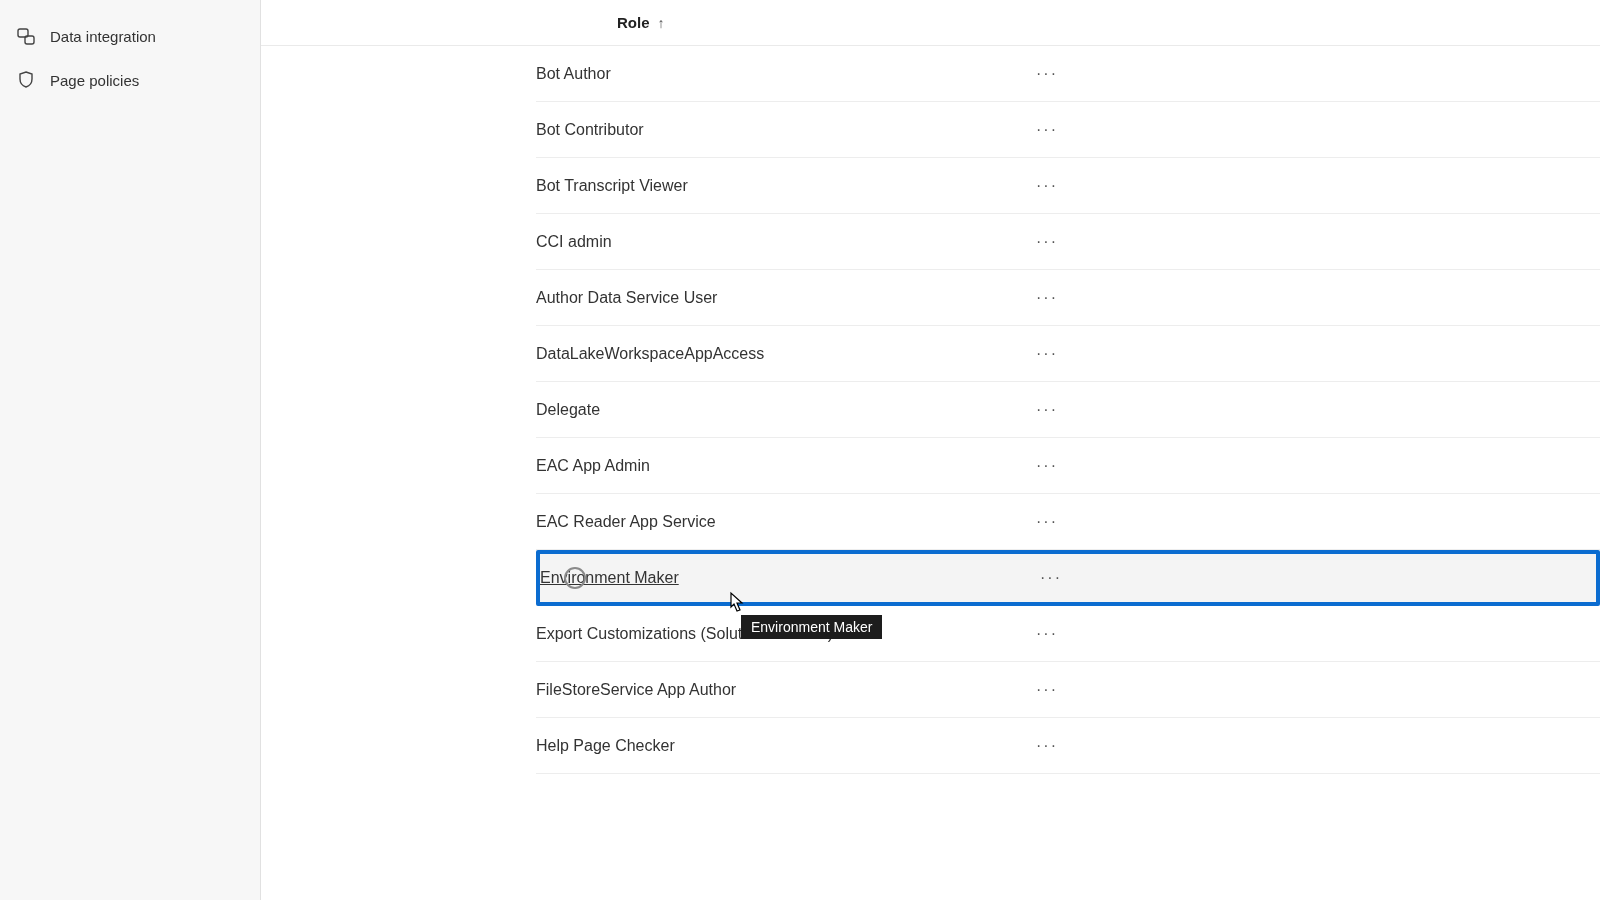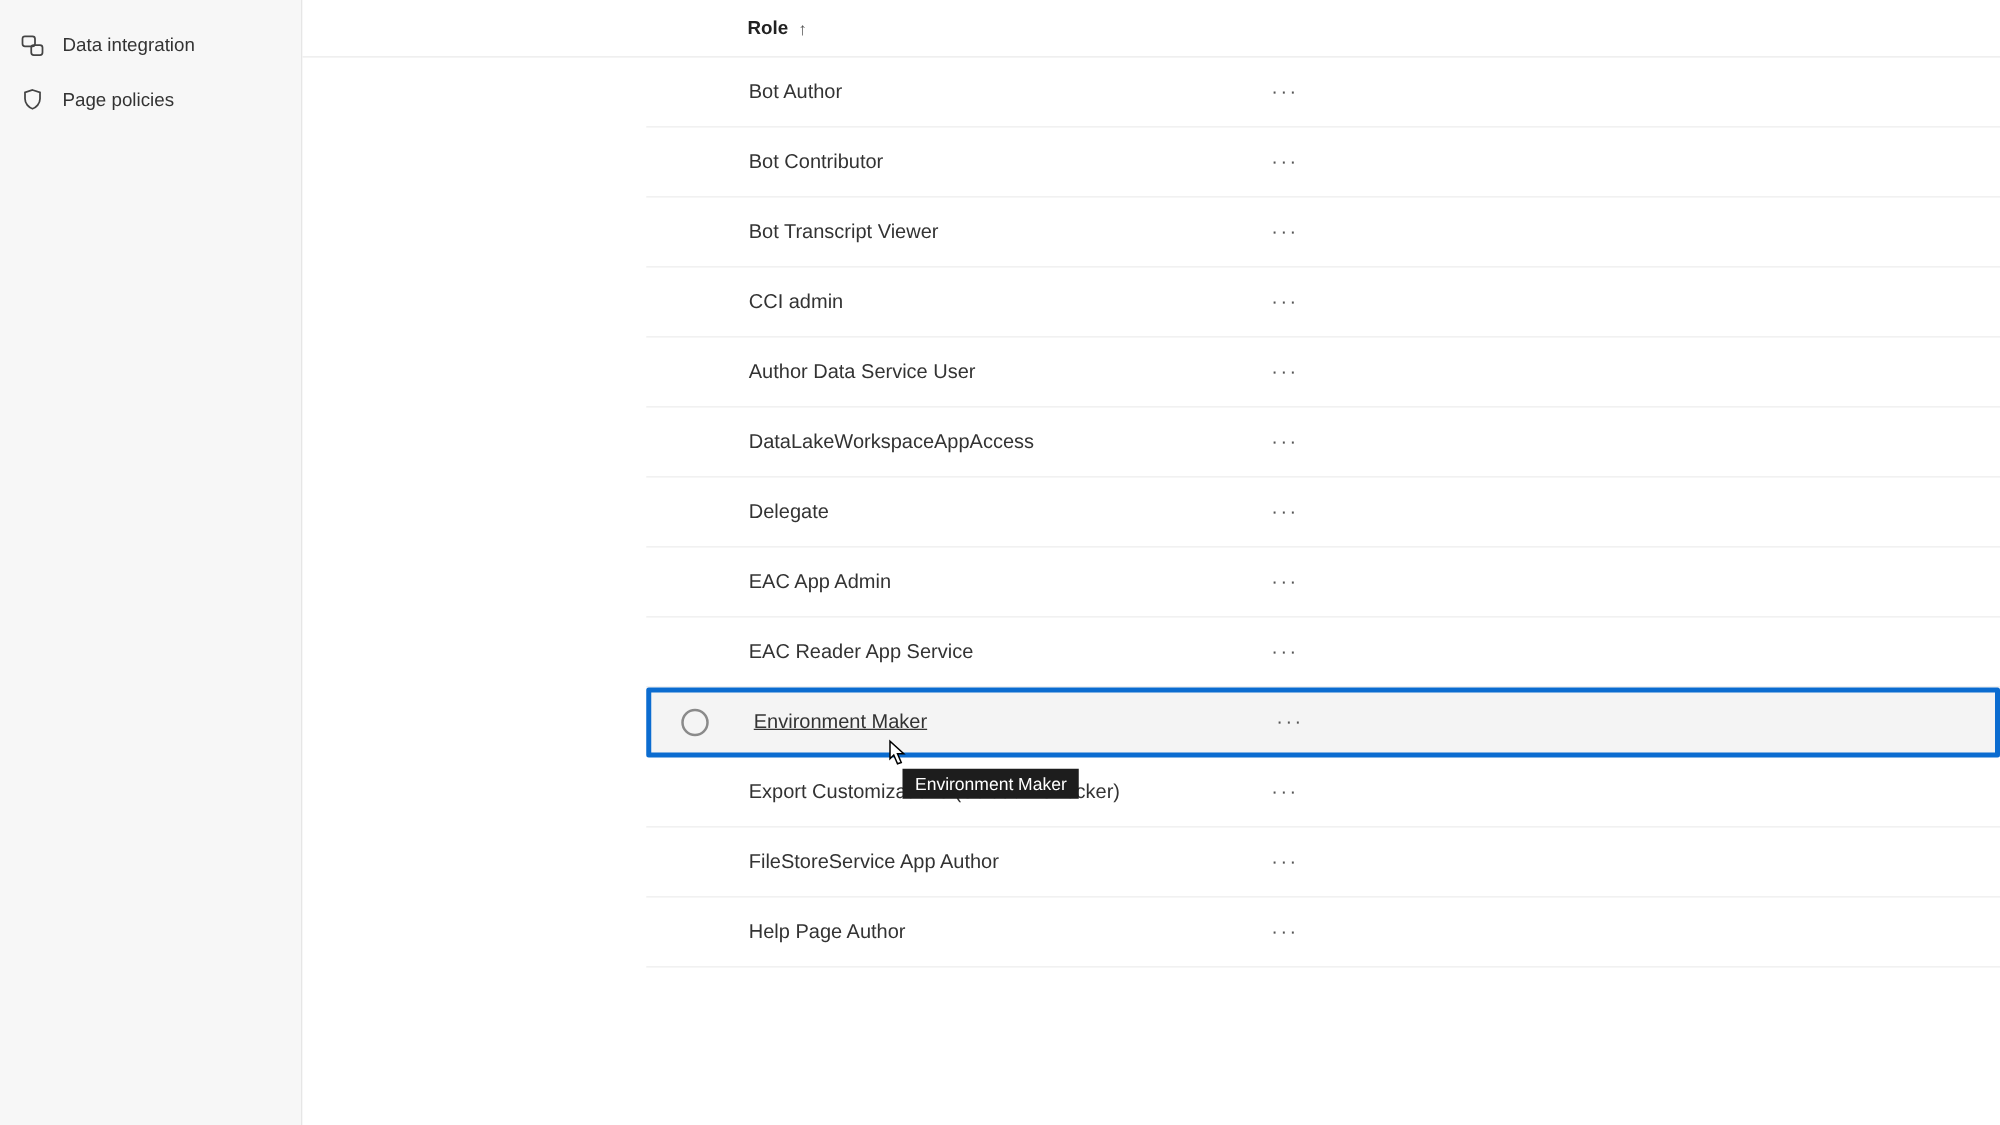--- a/index.html
+++ b/index.html
@@ -8,21 +8,21 @@
     background: #ffffff;
     color: #333333;
     font-size: 15px;
   }
   .layout {
     display: flex;
     width: 1600px;
     height: 900px;
   }
   .sidebar {
-    width: 242px;
+    width: 261px;
     background: #f7f7f7;
     border-right: 1px solid #e1e1e1;
     padding-top: 14px;
   }
   .sidebar-item {
     display: flex;
     align-items: center;
     gap: 14px;
     padding: 12px 16px;
     cursor: pointer;
@@ -74,21 +74,20 @@
   }
   .row .select-circle {
     position: absolute;
     left: 24px;
     width: 22px;
     height: 22px;
     border: 2px solid #8a8a8a;
     border-radius: 50%;
   }
   .row .role-name {
-    margin-left: 82px;
     color: #333333;
     font-size: 16px;
   }
   .row.highlighted .role-name {
     text-decoration: underline;
   }
   .row .more {
     position: absolute;
     left: 500px;
     color: #555555;
@@ -189,21 +188,21 @@
     </div>
     <div class="row">
       <span class="role-name">Export Customizations (Solution Checker)</span>
       <span class="more">···</span>
     </div>
     <div class="row">
       <span class="role-name">FileStoreService App Author</span>
       <span class="more">···</span>
     </div>
     <div class="row">
-      <span class="role-name">Help Page Author</span>
+      <span class="role-name">Help Page Checker</span>
       <span class="more">···</span>
     </div>
 
     <div class="tooltip">Environment Maker</div>
 
     <div class="cursor">
       <svg width="22" height="26" viewBox="0 0 22 26">
         <path d="M7 2 L7 16 L10 13 L13 20 L16 19 L13 12 L18 12 Z" fill="#ffffff" stroke="#000000" stroke-width="1.2"></path>
       </svg>
     </div>

